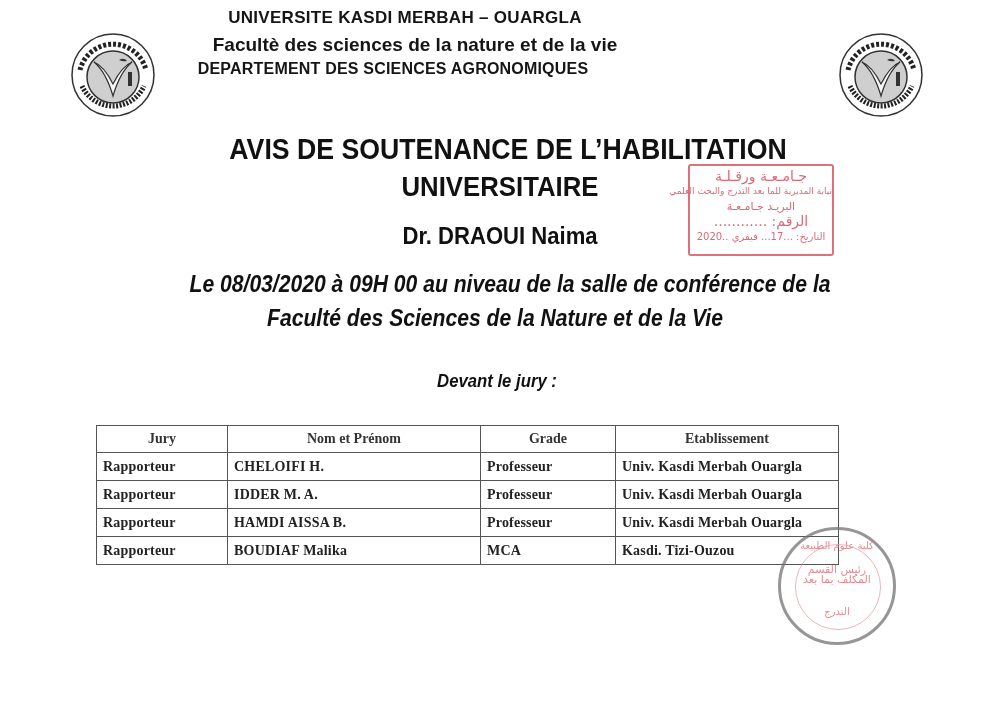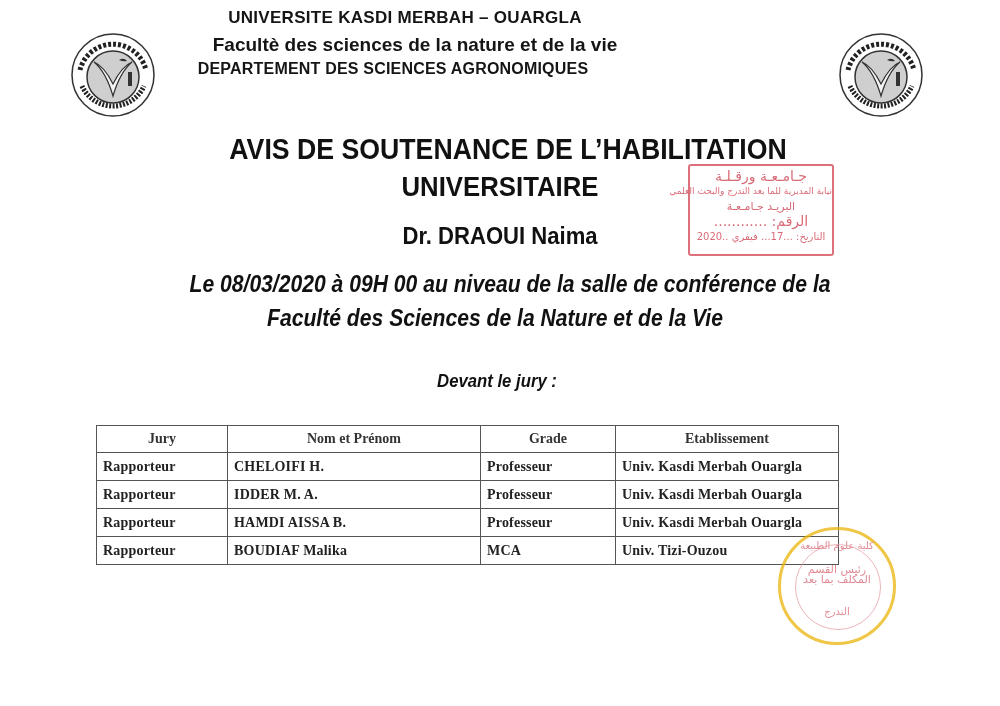--- a/index.html
+++ b/index.html
@@ -21,21 +21,21 @@
   .stamp-rect .s-big { font-size:14px; }
   .info { left:0; width:1000px; text-align:center; font-family:"Liberation Sans", sans-serif; font-weight:bold; font-style:italic; color:#111; transform:scaleX(0.88); }
   .i1 { top:270px; font-size:24px; left:10px; }
   .i2 { top:304px; font-size:24px; left:-5px; }
   .i3 { top:370px; font-size:19px; left:-3px; }
   table.jury { position:absolute; left:96px; top:425px; width:743px; border-collapse:collapse; font-family:"Liberation Serif", serif; font-size:14px; color:#222; }
   table.jury th, table.jury td { border:1px solid #555; height:27px; padding:0 6px; text-align:left; font-weight:bold; }
   table.jury th { font-weight:bold; text-align:center; color:#333; height:26px; }
   table.jury td { letter-spacing:0.2px; }
   .col1 { width:118px; } .col2 { width:240px; } .col3 { width:122px; } .col4 { width:auto; }
-  .stamp-round { left:778px; top:527px; width:118px; height:118px; border-radius:50%; border:3px solid #eab308; box-sizing:border-box; opacity:0.75; }
+  .stamp-round { left:778px; top:527px; width:118px; height:118px; border-radius:50%; border:3px solid #737373; box-sizing:border-box; opacity:0.75; }
   .stamp-round .inner { position:absolute; left:14px; top:14px; width:84px; height:84px; border-radius:50%; border:1px solid #e59aa1; }
   .stamp-round .txt { position:absolute; left:0; width:112px; text-align:center; font-family:"DejaVu Sans", sans-serif; font-size:11px; color:#d9626e; line-height:16px; }
 </style>
 </head>
 <body>
 
 <div class="abs hdr hdr1">UNIVERSITE KASDI MERBAH – OUARGLA</div>
 <div class="abs hdr hdr2">Facultè des sciences de la nature et de la vie</div>
 <div class="abs hdr hdr3">DEPARTEMENT DES SCIENCES AGRONOMIQUES</div>
 
@@ -103,21 +103,21 @@
     <tr>
       <td>Rapporteur</td>
       <td>HAMDI  AISSA  B.</td>
       <td>Professeur</td>
       <td>Univ. Kasdi Merbah Ouargla</td>
     </tr>
     <tr>
       <td>Rapporteur</td>
       <td>BOUDIAF  Malika</td>
       <td>MCA</td>
-      <td>Univ. Tizi-Ouzou</td>
+      <td>Kasdi. Tizi-Ouzou</td>
     </tr>
   </tbody>
 </table>
 
 <div class="abs stamp-round" dir="rtl">
   <div class="inner"></div>
   <div class="txt" style="top:8px; font-size:10px;">كلية علوم الطبيعة</div>
   <div class="txt" style="top:32px;">رئيس القسم</div>
   <div class="txt" style="top:42px;">المكلف بما بعد</div>
   <div class="txt" style="top:74px; font-size:10px;">التدرج</div>

